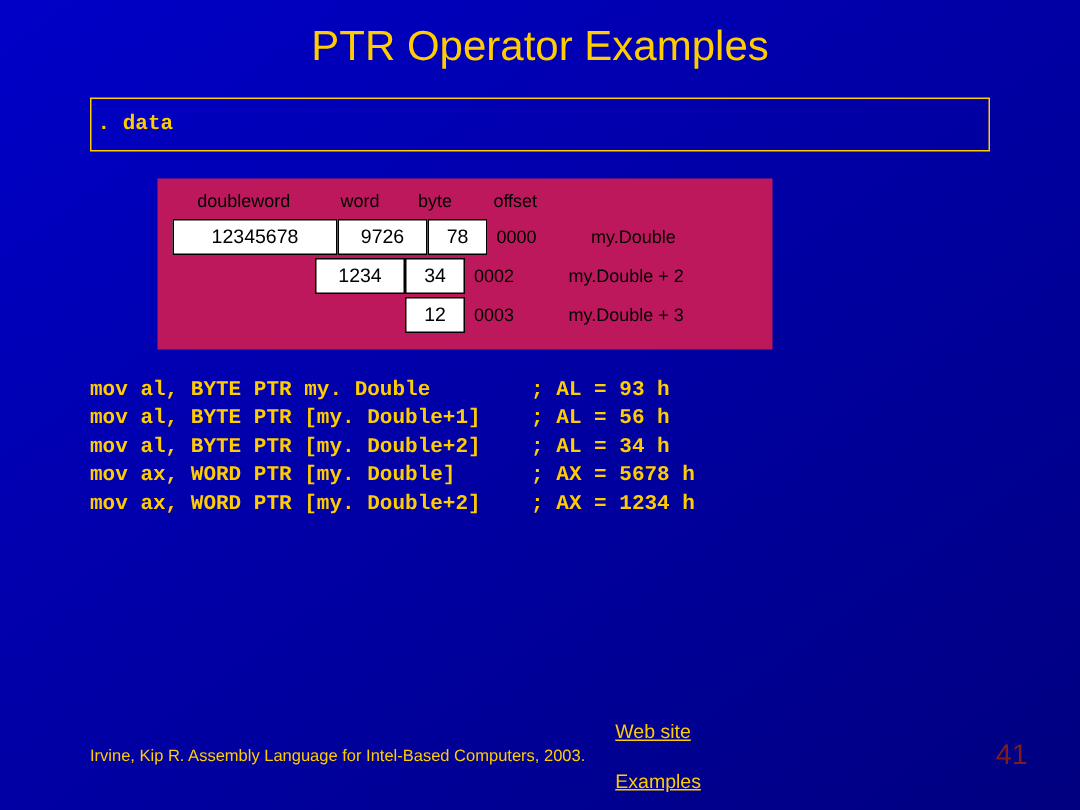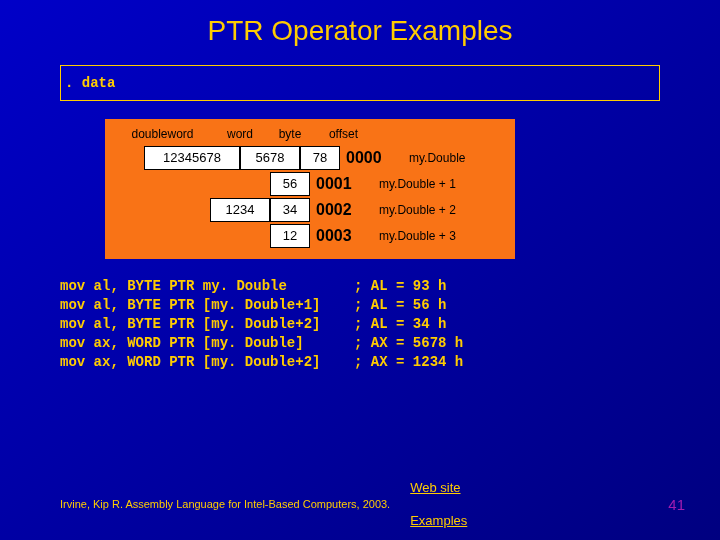--- a/index.html
+++ b/index.html
@@ -23,21 +23,21 @@
     margin: 0 60px 18px 60px;
     border: 1px solid #ffcc00;
     padding: 8px 4px;
     color: #ffcc00;
     font-family: "Courier New", monospace;
     font-size: 14px;
     font-weight: bold;
     line-height: 1.3;
   }
   .mem-figure {
-    background: #f97316;
+    background: #be185d;
     margin: 0 0 18px 105px;
     width: 410px;
     padding: 8px 10px 10px 10px;
   }
   .mem-headers {
     display: flex;
     color: #000;
     font-size: 12px;
     margin-bottom: 4px;
   }
@@ -54,26 +54,26 @@
     height: 26px;
   }
   .cell {
     background: #ffffff;
     border: 1px solid #000;
     text-align: center;
     font-family: Arial, sans-serif;
     height: 24px;
     line-height: 22px;
   }
-  .cell-dw { width: 96px; margin-left: 29px; }
+  .cell-dw { width: 110px; }
   .cell-w  { width: 60px; }
   .cell-b  { width: 40px; }
   .spacer-dw { width: 95px; }
   .spacer-w  { width: 60px; }
-  .off { width: 55px; margin-left: 6px; font-size: 16px; font-weight: bold; }
+  .off { width: 55px; margin-left: 6px; font-size: 12px; }
   .lbl { margin-left: 8px; font-size: 12px; }
   .code-block {
     margin: 0 60px;
     color: #ffcc00;
     font-family: "Courier New", monospace;
     font-size: 14px;
     font-weight: bold;
     white-space: pre;
     line-height: 1.35;
   }
@@ -84,52 +84,45 @@
     right: 0;
     display: flex;
     align-items: center;
     padding: 0 35px 0 60px;
     font-size: 11px;
     justify-content: center;
   }
   .cite { color: #ffcc00; }
   .links { margin-left: 20px; display: flex; gap: 18px; flex-direction: column; }
   .weblink { color: #ffcc00; text-decoration: underline; font-size: 13px; cursor: pointer; }
-  .pagenum { margin-left: auto; color: #a21caf; font-size: 15px; }
+  .pagenum { margin-left: auto; color: #7f1d1d; font-size: 19px; }
 </style>
 </head>
 <body>
 
 <div class="title">PTR Operator Examples</div>
 
 <div class="data-block">
   <div>. data</div>
 </div>
 
 <div class="mem-figure">
   <div class="mem-headers">
     <div class="hd-dw">doubleword</div>
     <div class="hd-w">word</div>
     <div class="hd-b">byte</div>
     <div class="hd-off">offset</div>
   </div>
 
   <div class="mem-row">
     <div class="cell cell-dw">12345678</div>
-    <div class="cell cell-w">5678</div>
+    <div class="cell cell-w">9726</div>
     <div class="cell cell-b">78</div>
     <div class="off">0000</div>
     <div class="lbl">my.Double</div>
-  </div>
-  <div class="mem-row">
-    <div class="spacer-dw"></div>
-    <div class="spacer-w"></div>
-    <div class="cell cell-b">56</div>
-    <div class="off">0001</div>
-    <div class="lbl">my.Double + 1</div>
   </div>
   <div class="mem-row">
     <div class="spacer-dw"></div>
     <div class="cell cell-w">1234</div>
     <div class="cell cell-b">34</div>
     <div class="off">0002</div>
     <div class="lbl">my.Double + 2</div>
   </div>
   <div class="mem-row">
     <div class="spacer-dw"></div>

